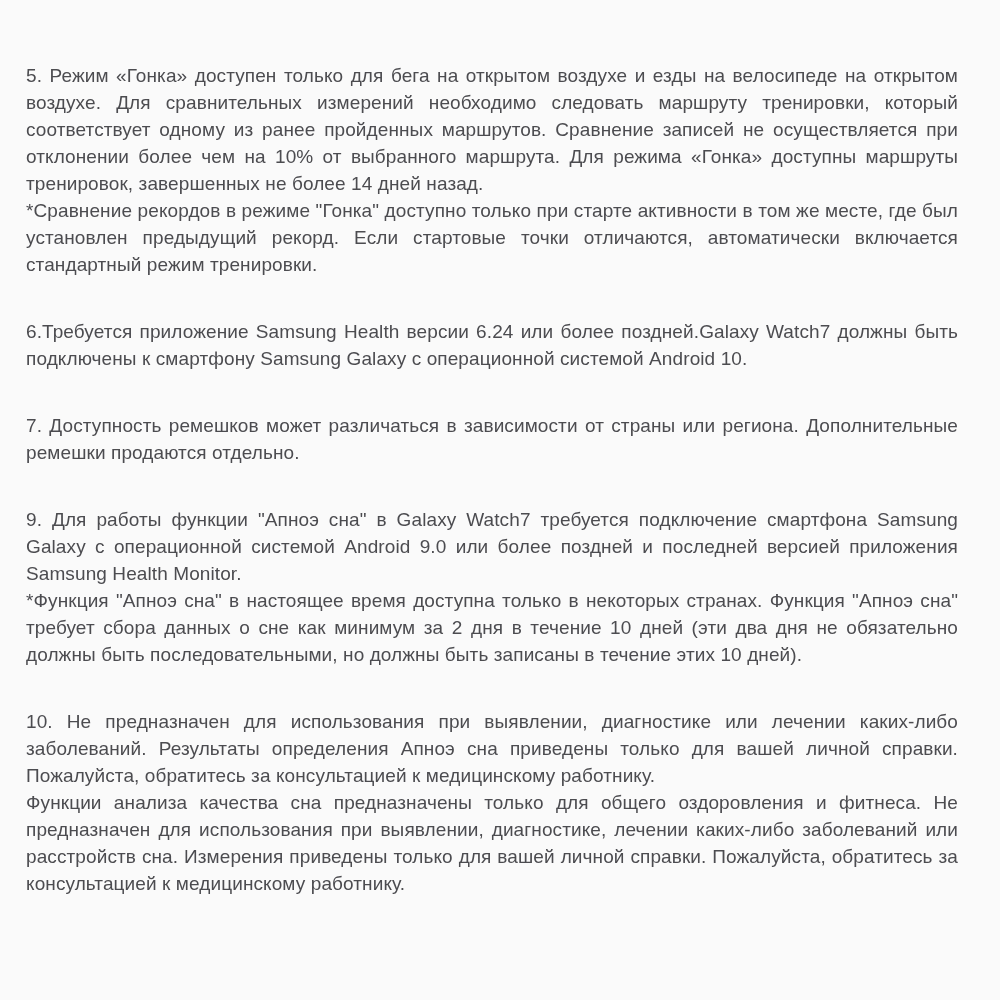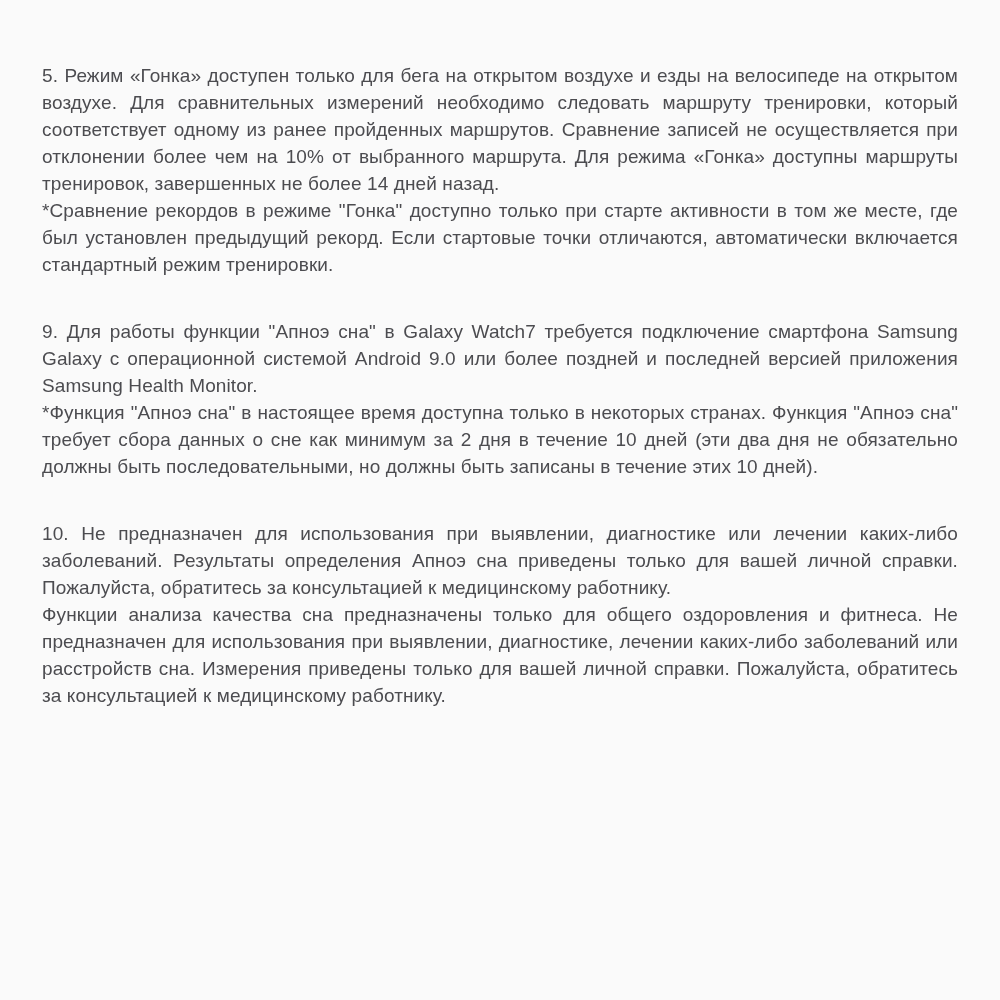--- a/index.html
+++ b/index.html
@@ -11,21 +11,21 @@
     height: 1000px;
     background: #fafafa;
     font-family: "Liberation Sans", "DejaVu Sans", sans-serif;
     color: #4c4c50;
     overflow: hidden;
   }
   .page {
     box-sizing: border-box;
     width: 1000px;
     height: 1000px;
-    padding: 62px 42px 40px 42px;
+    padding: 62px 42px 40px 26px;
     border-radius: 28px;
   }
   .note {
     margin: 0 0 40px 0;
   }
   .note p {
     margin: 0;
     font-size: 19px;
     line-height: 27px;
     text-align: justify;
@@ -35,21 +35,27 @@
 </head>
 <body>
 
 <div class="page">
 
   <section class="note">
     <p>5. Режим «Гонка» доступен только для бега на открытом воздухе и езды на велосипеде на открытом воздухе. Для сравнительных измерений необходимо следовать маршруту тренировки, который соответствует одному из ранее пройденных маршрутов. Сравнение записей не осуществляется при отклонении более чем на 10% от выбранного маршрута. Для режима «Гонка» доступны маршруты тренировок, завершенных не более 14 дней назад.</p>
     <p>*Сравнение рекордов в режиме "Гонка" доступно только при старте активности в том же месте, где был установлен предыдущий рекорд. Если стартовые точки отличаются, автоматически включается стандартный режим тренировки.</p>
   </section>
 
+  <section class="note">
+    <p>6.Требуется приложение Samsung Health версии 6.24 или более поздней.Galaxy Watch7 должны быть подключены к смартфону Samsung Galaxy с операционной системой Android 10.</p>
+  </section>
 
+  <section class="note">
+    <p>7. Доступность ремешков может различаться в зависимости от страны или региона. Дополнительные ремешки продаются отдельно.</p>
+  </section>
 
 
   <section class="note">
     <p>9. Для работы функции "Апноэ сна" в Galaxy Watch7 требуется подключение смартфона Samsung Galaxy с операционной системой Android 9.0 или более поздней и последней версией приложения Samsung Health Monitor.</p>
     <p>*Функция "Апноэ сна" в настоящее время доступна только в некоторых странах. Функция "Апноэ сна" требует сбора данных о сне как минимум за 2 дня в течение 10 дней (эти два дня не обязательно должны быть последовательными, но должны быть записаны в течение этих 10 дней).</p>
   </section>
 
   <section class="note">
     <p>10. Не предназначен для использования при выявлении, диагностике или лечении каких-либо заболеваний. Результаты определения Апноэ сна приведены только для вашей личной справки. Пожалуйста, обратитесь за консультацией к медицинскому работнику.</p>
     <p>Функции анализа качества сна предназначены только для общего оздоровления и фитнеса. Не предназначен для использования при выявлении, диагностике, лечении каких-либо заболеваний или расстройств сна. Измерения приведены только для вашей личной справки. Пожалуйста, обратитесь за консультацией к медицинскому работнику.</p>

